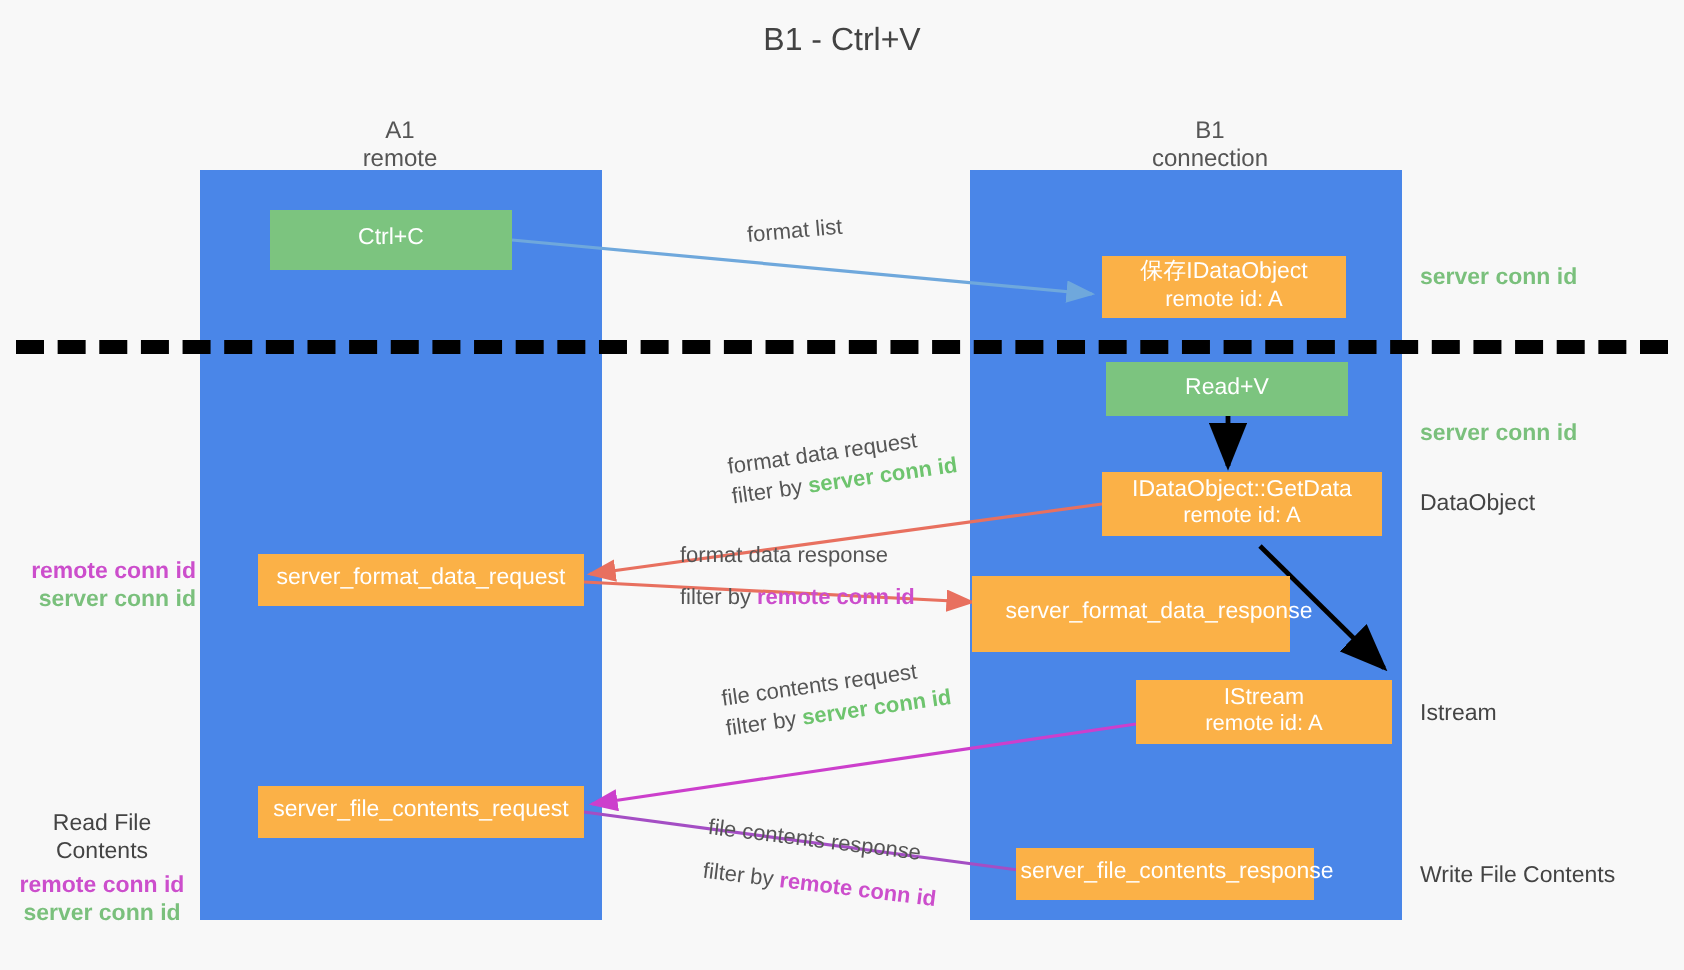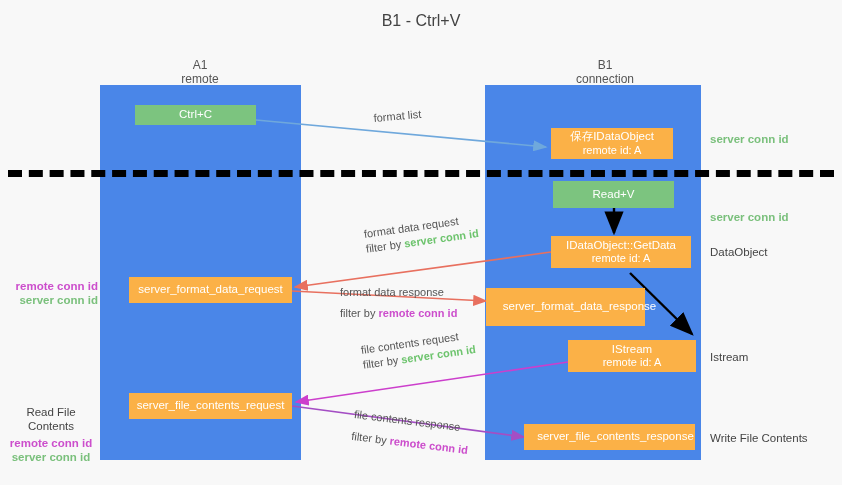--- a/index.html
+++ b/index.html
@@ -112,21 +112,21 @@
 
     <line x1="292" y1="291" x2="486" y2="301" stroke="#e8705f" stroke-width="1.6" marker-end="url(#ah-red)"></line>
 
     <line x1="568" y1="362" x2="296" y2="402" stroke="#cc3fcc" stroke-width="1.6" marker-end="url(#ah-mag)"></line>
 
     <line x1="292" y1="406" x2="524" y2="437" stroke="#a44ec4" stroke-width="1.6" marker-end="url(#ah-pur)"></line>
   </svg>
 
   <div class="abs divider"></div>
 
-  <div class="abs box green" style="left:135px;top:105px;width:121px;height:20px;">
+  <div class="abs box green" style="left:135px;top:105px;width:121px;height:30px;">
     <div>Ctrl+C</div>
   </div>
 
   <div class="abs box orange" style="left:129px;top:277px;width:163px;height:26px;">
     <div>server_format_data_request</div>
   </div>
 
   <div class="abs box orange" style="left:129px;top:393px;width:163px;height:26px;">
     <div>server_file_contents_request</div>
   </div>
@@ -147,36 +147,36 @@
 
   <div class="abs box orange" style="left:486px;top:288px;width:159px;height:38px;padding-left:28px;">
     <div>server_format_data_response</div>
   </div>
 
   <div class="abs box orange" style="left:568px;top:340px;width:128px;height:32px;">
     <div>IStream</div>
     <div class="l2">remote id: A</div>
   </div>
 
-  <div class="abs box orange" style="left:524px;top:424px;width:171px;height:26px;padding-left:12px;">
+  <div class="abs box orange" style="left:508px;top:424px;width:149px;height:26px;padding-left:12px;">
     <div>server_file_contents_response</div>
   </div>
 
   <div class="abs alabel" style="left:373px;top:111px;transform:rotate(-5deg);">
     <div>format list</div>
   </div>
 
   <div class="abs alabel" style="left:363px;top:227px;transform:rotate(-8deg);">
     <div>format data request</div>
     <div>
       <span>filter by </span><b class="g">server conn id</b>
     </div>
   </div>
 
-  <div class="abs alabel" style="left:340px;top:285px;transform:rotate(0deg);">
+  <div class="abs alabel" style="left:340px;top:271px;transform:rotate(0deg);">
     <div>format data response</div>
     <div style="margin-top:6px;">
       <span>filter by </span><b class="m">remote conn id</b>
     </div>
   </div>
 
   <div class="abs alabel" style="left:360px;top:343px;transform:rotate(-8deg);">
     <div>file contents request</div>
     <div>
       <span>filter by </span><b class="g">server conn id</b>

